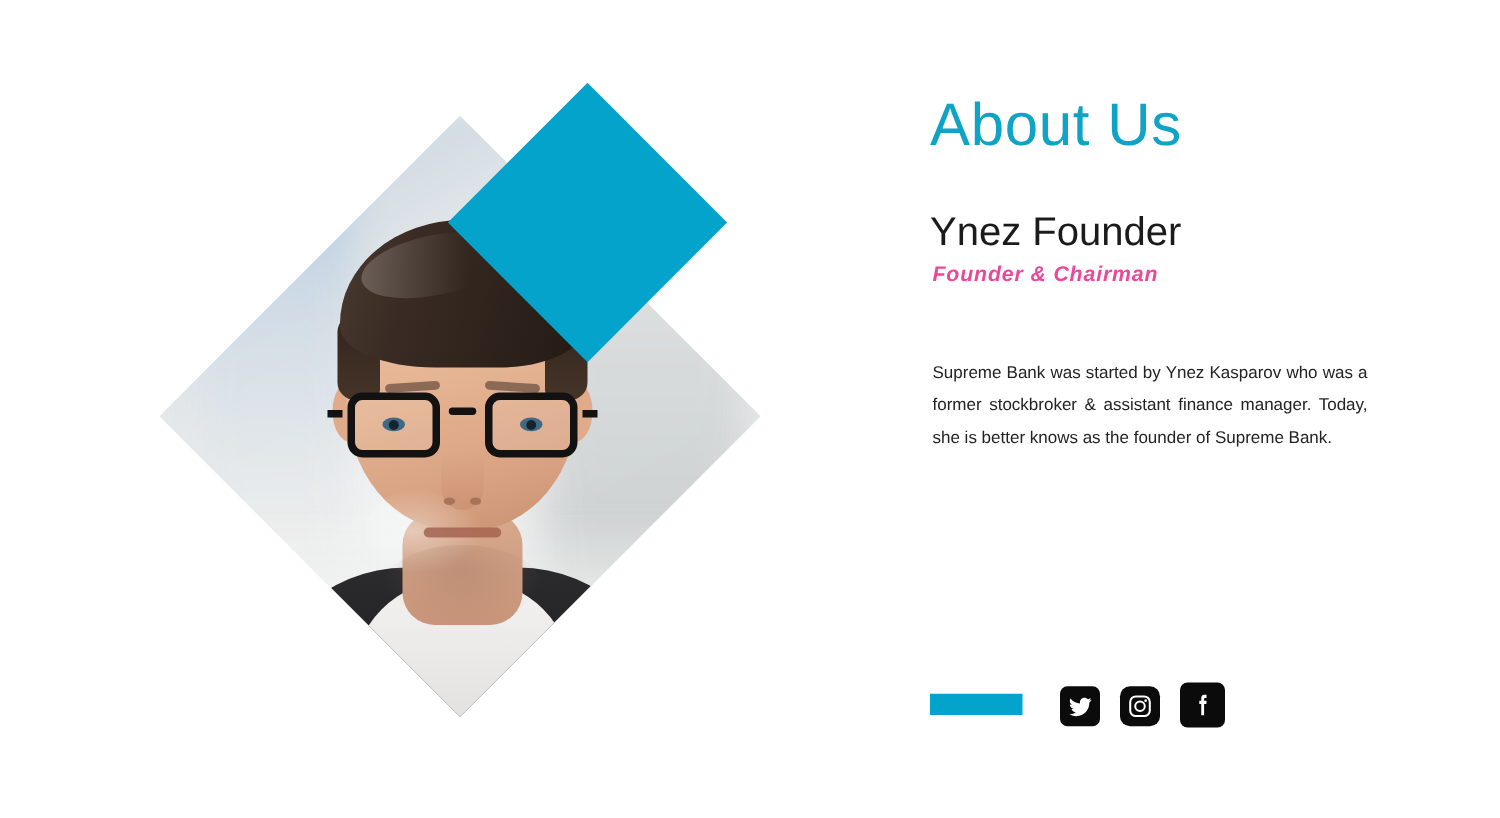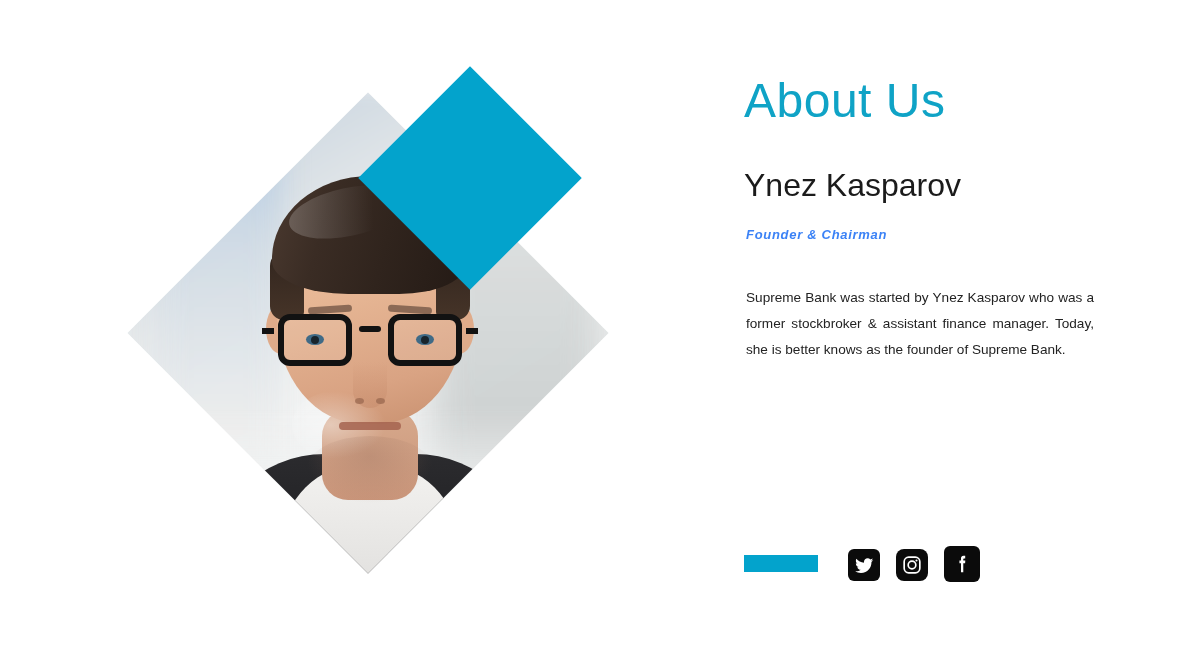--- a/index.html
+++ b/index.html
@@ -294,26 +294,26 @@
     top: 168px;
     font-size: 32px;
     font-weight: 400;
     color: #1b1b1b;
     line-height: 1.1;
     white-space: nowrap;
   }
   .role {
     position: absolute;
     left: 2px;
-    top: 227px;
-    font-size: 13px;
+    top: 210px;
+    font-size: 17px;
     font-style: italic;
     font-weight: 600;
     letter-spacing: .7px;
-    color: #3b82f6;
+    color: #ec4899;
   }
   .paragraphs {
     position: absolute;
     left: 2px;
     top: 285px;
     width: 348px;
   }
   .paragraphs p {
     margin: 0 0 24px 0;
     font-size: 13.6px;
@@ -407,21 +407,21 @@
     </div>
   </div>
 
   <div class="diamond-cyan"></div>
 </div>
 
 <div class="content">
 
   <div class="eyebrow-title">About Us</div>
 
-  <div class="person-name">Ynez Kasparov</div>
+  <div class="person-name">Ynez Founder</div>
 
   <div class="role">Founder &amp; Chairman</div>
 
   <div class="paragraphs">
     <p>Supreme Bank was started by Ynez Kasparov who was a former stockbroker &amp; assistant finance manager. Today, she is better knows as the founder of Supreme Bank.</p>
   </div>
 
   <div class="social-row">
     <div class="cyan-bar"></div>
 

